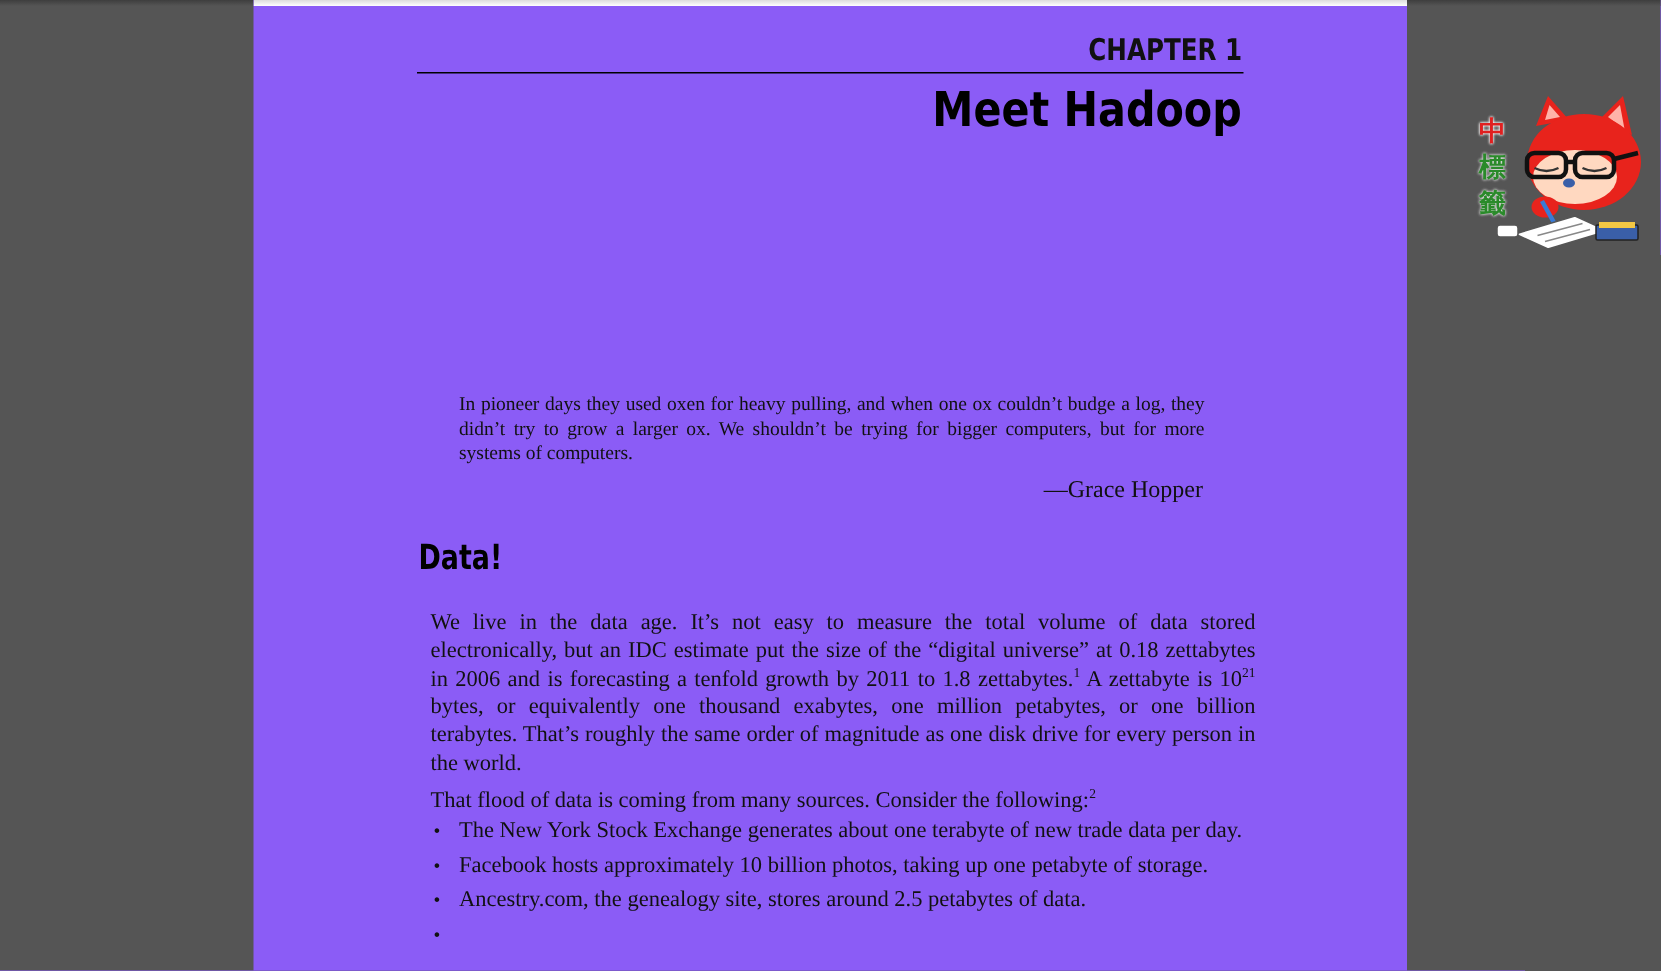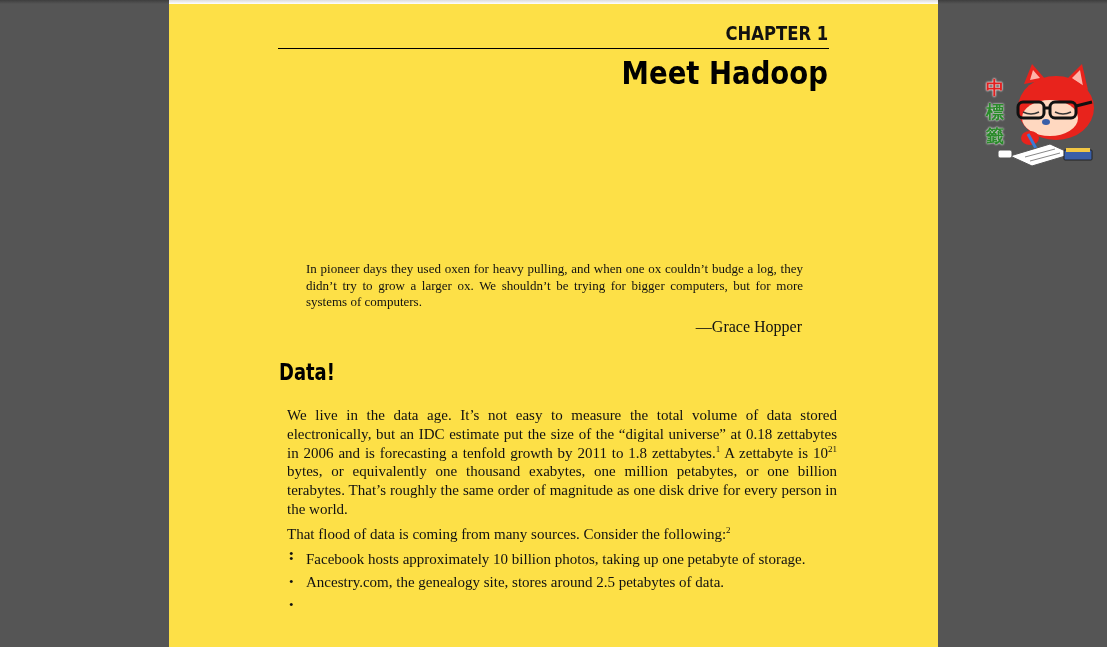--- a/index.html
+++ b/index.html
@@ -8,21 +8,21 @@
       background: #555555;
       position: relative;
       font-family: "Liberation Serif", serif;
     }
     .top-shadow {
       position: absolute; left: 0; top: 0; width: 1107px; height: 4px;
       background: linear-gradient(#3e3e3e, #555555);
     }
     .page {
       position: absolute; left: 169px; top: 0; width: 769px; height: 647px;
-      background: #fde047; overflow: hidden;
+      background: #8b5cf6; overflow: hidden;
     }
     .page-top-shadow {
       position: absolute; left: 0; top: 0; width: 100%; height: 4px;
       background: linear-gradient(#dcdcdc, #ffffff);
     }
     .chapter-label {
       position: absolute; right: 110px; top: 21px;
       font-family: "DejaVu Sans", sans-serif; font-weight: bold;
       font-size: 20px; letter-spacing: 0px; color: #111;
       transform: scaleX(0.82); transform-origin: right center;
@@ -101,21 +101,21 @@
   <div class="epigraph">In pioneer days they used oxen for heavy pulling, and when one ox couldn’t budge a log, they didn’t try to grow a larger ox. We shouldn’t be trying for bigger computers, but for more systems of computers.</div>
   <div class="epigraph-author">—Grace Hopper</div>
 
   <div class="section-heading">Data!</div>
 
   <p class="body-text p1"><span>We live in the data age. It’s not easy to measure the total volume of data stored electronically, but an IDC estimate put the size of the “digital universe” at 0.18 zettabytes in 2006 and is forecasting a tenfold growth by 2011 to 1.8 zettabytes.</span><sup>1</sup><span> A zettabyte is 10</span><sup>21</sup><span> bytes, or equivalently one thousand exabytes, one million petabytes, or one billion terabytes. That’s roughly the same order of magnitude as one disk drive for every person in the world.</span></p>
 
   <p class="body-text p2"><span>That flood of data is coming from many sources. Consider the following:</span><sup>2</sup></p>
 
   <ul class="bullets">
-    <li><span class="dot">•</span></li>
+    <li><span class="dot">•</span><span>The New York Stock Exchange generates about one terabyte of new trade data per day.</span></li>
     <li><span class="dot">•</span><span>Facebook hosts approximately 10 billion photos, taking up one petabyte of storage.</span></li>
     <li><span class="dot">•</span><span>Ancestry.com, the genealogy site, stores around 2.5 petabytes of data.</span></li>
     <li><span class="dot">•</span></li>
   </ul>
 </div>
 
 <div class="tag-chars">
   <span class="c-red">中</span>
   <span class="c-green">標</span>
   <span class="c-green">籤</span>

